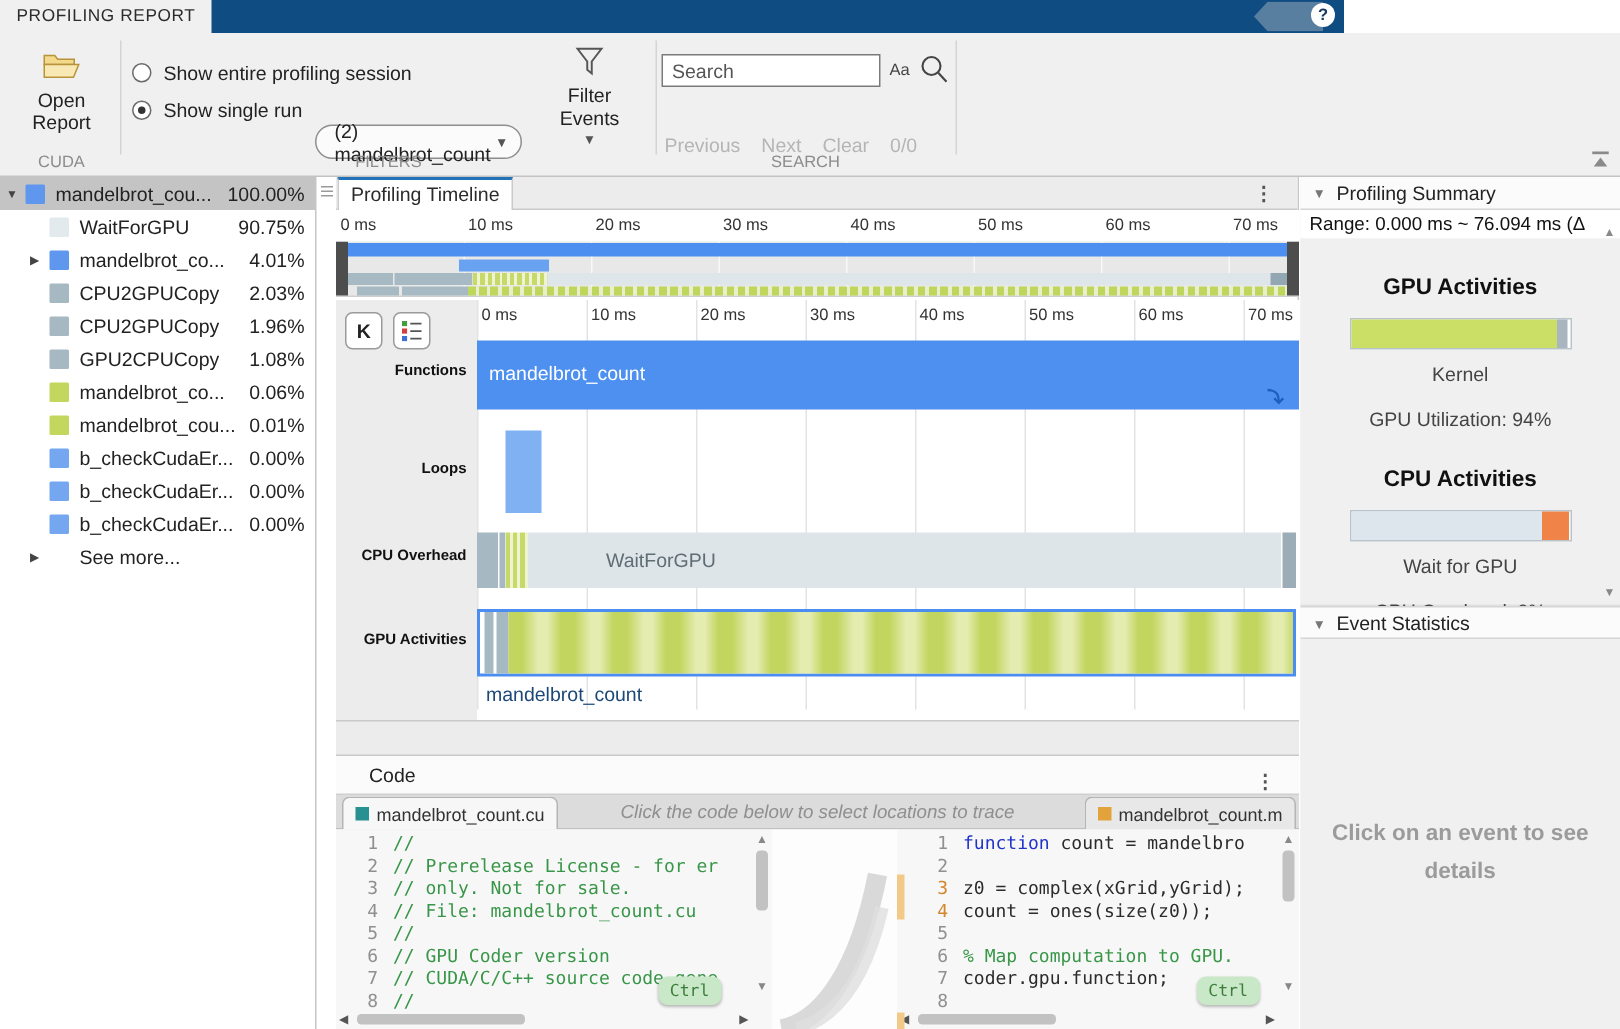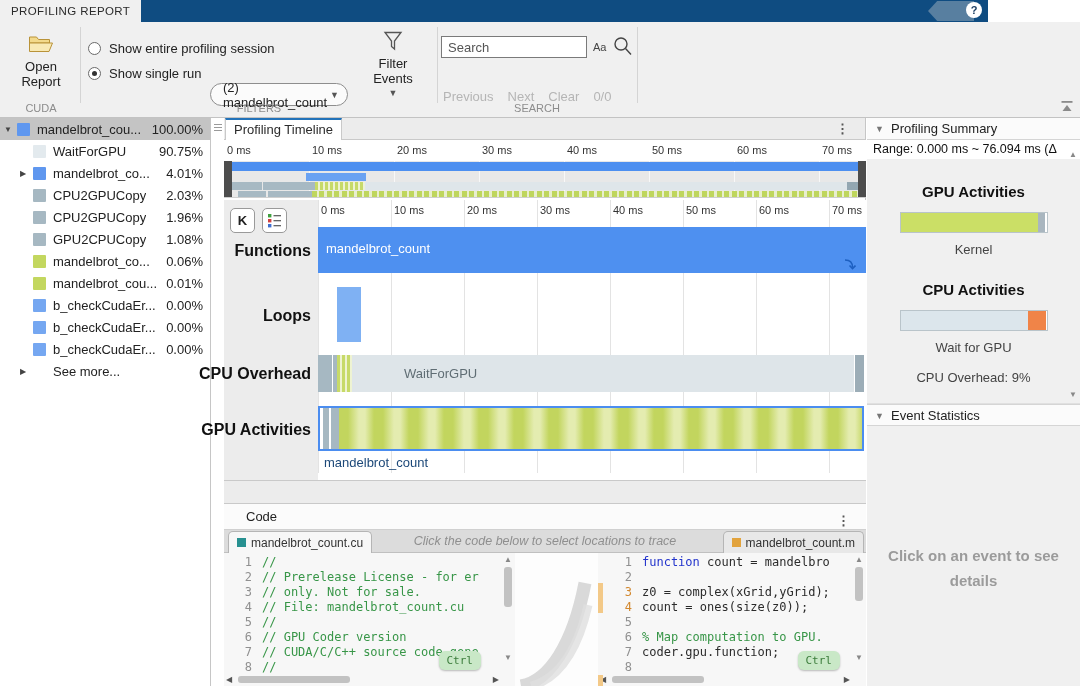--- a/index.html
+++ b/index.html
@@ -1,20 +1,20 @@
 <!DOCTYPE html>
 <html><head>
 <meta charset="utf-8">
 <style>
   * { box-sizing: border-box; margin: 0; padding: 0; }
   body { font-family: "Liberation Sans", sans-serif; background:#fff; }
   .app { position:relative; width:1080px; height:686px; overflow:hidden; background:#fff; font-size:13px; color:#222; }
 
   
-  .titlebar { position:absolute; left:0; top:0; width:988px; height:22px; background:#0f4c81; }
+  .titlebar { position:absolute; left:0; top:0; width:896px; height:22px; background:#0f4c81; }
   .titletab { position:absolute; left:0; top:0; height:22px; padding:0 11px; background:#f0f0f0; color:#2b2b2b; font-size:11.5px; letter-spacing:.4px; line-height:22px; }
   .help-flag { position:absolute; right:14px; top:1px; width:46px; height:20px; background:#587fa0; clip-path:polygon(20% 0,100% 0,100% 100%,20% 100%,0 50%); }
   .help-circle { position:absolute; right:6px; top:2px; width:16px; height:16px; border-radius:50%; background:#fff; color:#16395e; font-weight:bold; font-size:11px; text-align:center; line-height:16px; }
 
   
   .toolbar { position:absolute; left:0; top:22px; width:1080px; height:96px; background:#f0f0f0; border-bottom:1px solid #c3c3c3; }
   .tsep { position:absolute; top:5px; height:76px; width:1px; background:#d4d4d4; }
   .tsection-label { position:absolute; bottom:3px; font-size:11px; color:#8c8c8c; text-align:center; }
   .open-report { position:absolute; left:8px; top:11px; width:66px; text-align:center; cursor:default; }
   .open-report svg { display:block; margin:0 auto 6px auto; }
@@ -69,21 +69,21 @@
   .ovbar { position:absolute; height:100%; }
   .ov-handle { position:absolute; top:0; width:8px; height:37px; background:#4d4d4d; z-index:5; }
   .ov-handle.right { left:634px; }
 
   
   .mainview { position:absolute; left:0; top:82px; width:642px; height:280px; }
   .gutter { position:absolute; left:0; top:0; width:94px; height:280px; background:#ececec; }
   .gbtn { position:absolute; width:25px; height:25px; background:#fff; border:1px solid #9a9a9a; border-radius:5px; text-align:center; }
   .gbtn.k { left:6px; top:8px; font-size:13px; font-weight:bold; line-height:23px; color:#222; }
   .gbtn.legend { left:38px; top:8px; padding-top:4px; }
-  .rowlabel { position:absolute; right:7px; font-size:16px; font-weight:bold; color:#111; white-space:nowrap; }
+  .rowlabel { position:absolute; right:7px; font-size:10px; font-weight:bold; color:#111; white-space:nowrap; }
   .plot { position:absolute; left:94px; top:0; width:548px; height:280px; background:#fff; overflow:hidden; }
   .main-grid .grid { position:absolute; top:0; width:1px; height:273px; background:#e3e3e3; }
   .functions-bar { position:absolute; left:0; top:27px; width:548px; height:46px; background:#4e90f0; color:#fff; font-size:13px; line-height:44px; padding-left:8px; z-index:2; }
   .event-marker { position:absolute; right:10px; bottom:2px; }
   .loops-bar { position:absolute; left:19px; top:87px; width:24px; height:55px; background:#7fb1f3; z-index:2; }
   .cpu-row { position:absolute; left:0; top:155px; width:548px; height:37px; z-index:2; }
   .seg { position:absolute; top:0; height:100%; }
   .stripes { background:repeating-linear-gradient(90deg,#c7da69 0 3px,#eef3d2 3px 5px); }
   .kernelgrad { background:repeating-linear-gradient(90deg,#c2d55e 0 9px,#e4ecb0 20px 26px,#c2d55e 35px); }
   .wait-label { position:absolute; left:52px; top:0; line-height:37px; color:#5f6d74; font-size:13px; }
@@ -502,20 +502,21 @@
         <span>Range: 0.000 ms ~ 76.094 ms (Δ</span>
         <span class="rp-scroll-arrow" style="top:5px">▲</span>
       </div>
       <div class="summary-body">
         <h3 style="padding-top:24px">GPU Activities</h3>
         <div class="sbar">
           <div class="fill" style="width:94%;background:#cbdf66"></div>
           <div class="fill" style="width:5%;background:#a9b6bf"></div>
         </div>
         <div class="slabel">Kernel</div>
+        <div class="sstat">GPU Utilization: 94%</div>
         <h3 style="padding-top:24px">CPU Activities</h3>
         <div class="sbar">
           <div class="fill" style="width:87%;background:#dce6ec"></div>
           <div class="fill" style="width:13%;background:#f08448"></div>
         </div>
         <div class="slabel">Wait for GPU</div>
         <div class="sstat">CPU Overhead: 9%</div>
         <span class="rp-scroll-arrow" style="bottom:4px">▼</span>
       </div>
       <div class="sec-header" style="border-top:1px solid #d5d5d5">

